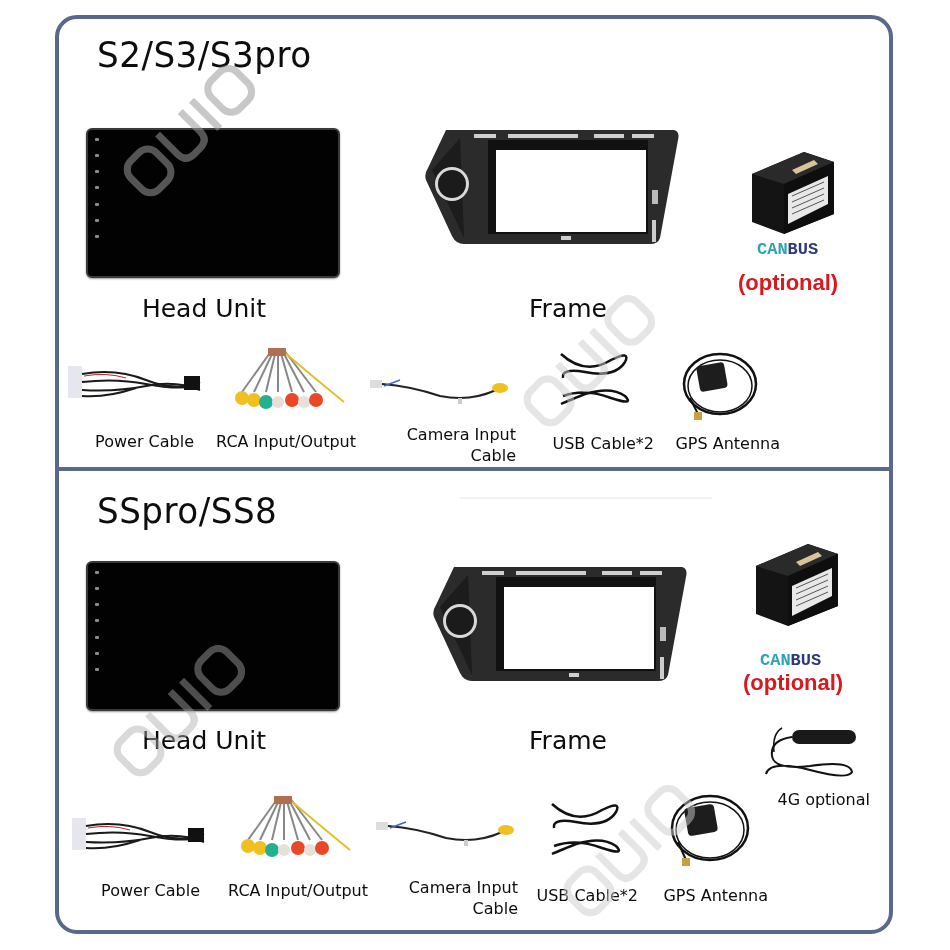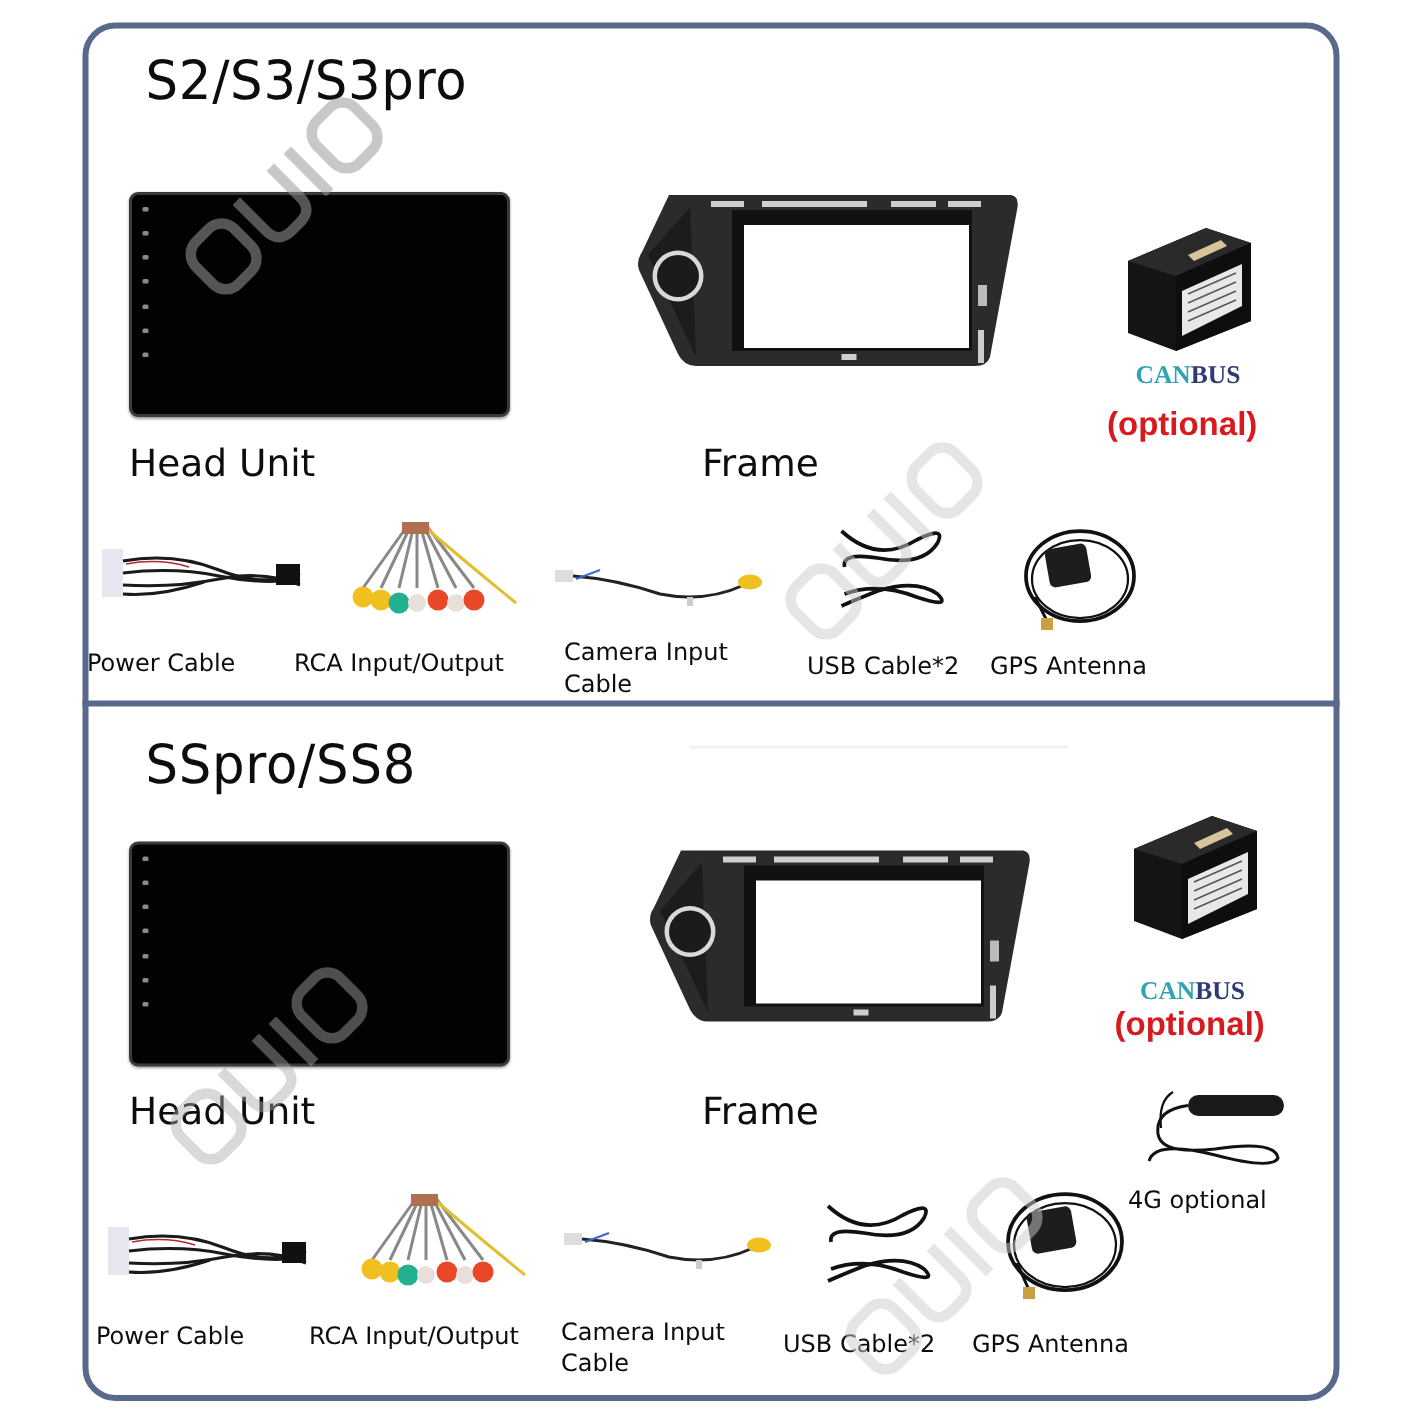--- a/index.html
+++ b/index.html
@@ -37,35 +37,35 @@
   }
   .head-unit .btns span {
     display: block; width: 4px; height: 3px; background: #8a8a8a; border-radius: 1px;
   }
 
   
   .frame { position: absolute; width: 258px; height: 130px; }
 
   
   .canbus-box { position: absolute; width: 90px; height: 88px; }
-  .canbus-label { position: absolute; font-family: Liberation Serif, serif; font-weight: bold; font-size: 17px; }
+  .canbus-label { position: absolute; font-family: Liberation Mono, monospace; font-weight: bold; font-size: 17px; }
   .canbus-label .can { color: #2fa3b3; }
   .canbus-label .bus { color: #2e3a73; }
   .optional-label {
     position: absolute; font-family: "Liberation Sans", sans-serif; font-weight: bold;
     font-size: 22px; color: #d81a1f;
   }
 
   .big-label {
     position: absolute; font-family: "DejaVu Sans", sans-serif; font-size: 25px; color: #0d0d0d;
-    text-align: left; white-space: nowrap;
+    text-align: center; white-space: nowrap;
   }
   .small-label {
     position: absolute; font-family: "DejaVu Sans", sans-serif; font-size: 16px; color: #0d0d0d;
-    text-align: left; white-space: nowrap; line-height: 21px;
+    text-align: right; white-space: nowrap; line-height: 21px;
   }
 
   .acc { position: absolute; }
 
   .watermark {
     position: absolute; pointer-events: none;
   }
 </style>
 </head>
 <body>

